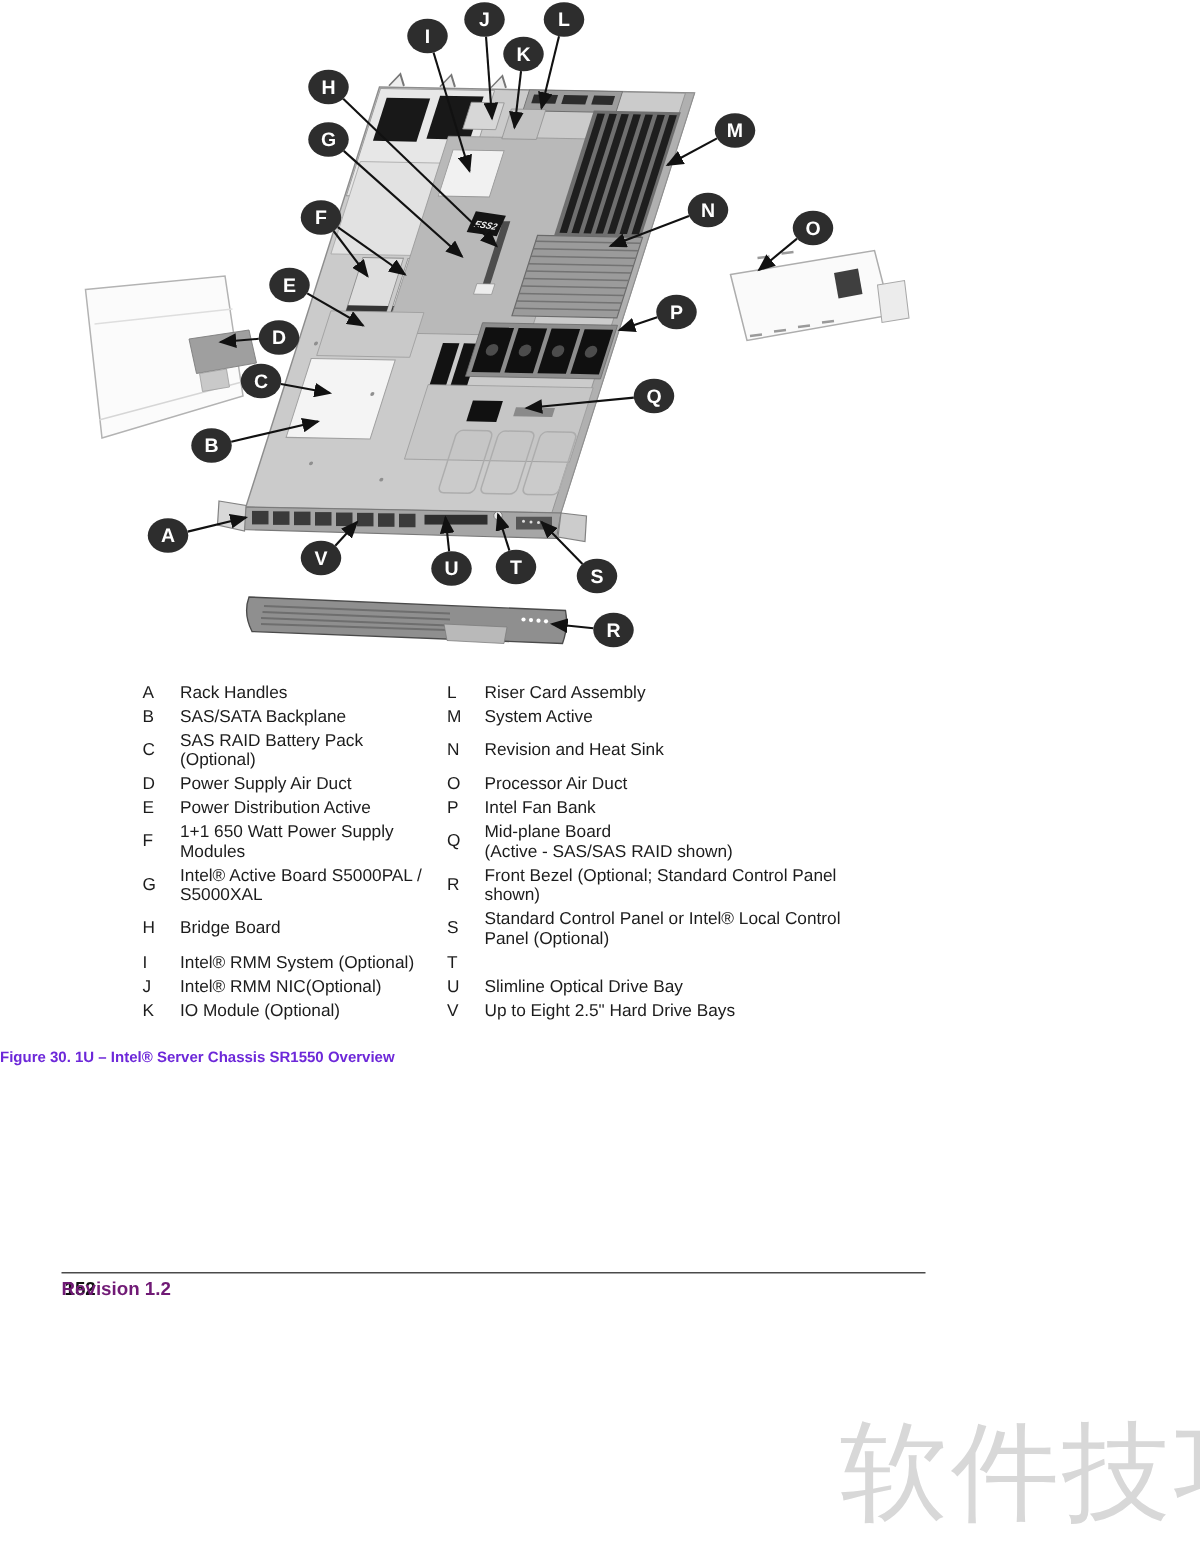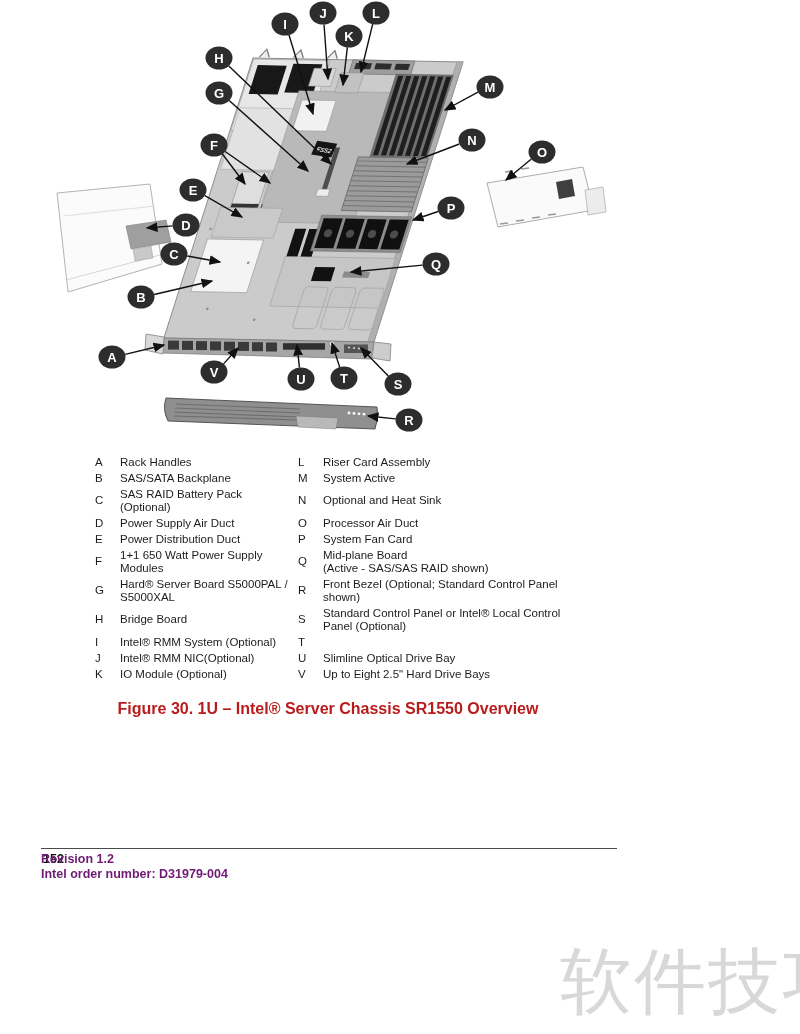--- a/index.html
+++ b/index.html
@@ -13,22 +13,22 @@
   .callout-letter{fill:#fff;font-family:"Liberation Sans",sans-serif;font-weight:bold;font-size:13px;text-anchor:middle;}
   .chip-label{fill:#efefef;font-style:italic;font-weight:bold;font-size:6px;font-family:"Liberation Sans",sans-serif;}
 
   .legend{position:absolute;left:88px;top:454px;width:565px;font-size:11.5px;color:#1c1c1c;}
   .legend-row{display:flex;align-items:center;}
   .lcell{box-sizing:border-box;padding:1.5px 0;line-height:13px;flex:none;}
   .letter-cell{width:32px;padding-left:7px;}
   .desc-left{width:171px;white-space:pre-line;}
   .desc-right{width:300px;white-space:pre-line;}
 
-  .caption{position:absolute;left:0;top:700px;width:656px;text-align:center;
-    font-weight:bold;font-size:16px;color:#b91c1c;}
+  .caption{position:absolute;left:0;top:700px;width:656px;text-align:left;
+    font-weight:bold;font-size:10px;color:#6d28d9;}
 
   .footer-rule{position:absolute;left:41px;top:848px;width:576px;height:0;border-top:1.7px solid #4a4a4a;}
   .page-number{position:absolute;left:43px;top:852px;font-weight:bold;font-size:12.5px;color:#111;}
   .footer-center{position:absolute;left:41px;top:852px;width:576px;text-align:left;
     font-weight:bold;font-size:12.5px;line-height:14.5px;color:#701a75;}
 
   .watermark{position:absolute;left:560px;top:934px;width:240px;font-size:72px;
     color:#d8d8d8;letter-spacing:2px;font-family:"DejaVu Sans",sans-serif;white-space:nowrap;}
 </style>
 </head>
@@ -296,45 +296,45 @@
         <div class="lcell letter-cell">B</div>
         <div class="lcell desc-left">SAS/SATA Backplane</div>
         <div class="lcell letter-cell">M</div>
         <div class="lcell desc-right">System Active</div>
       </div>
       <div class="legend-row">
         <div class="lcell letter-cell">C</div>
         <div class="lcell desc-left">SAS RAID Battery Pack
 (Optional)</div>
         <div class="lcell letter-cell">N</div>
-        <div class="lcell desc-right">Optional and Heat Sink</div>
+        <div class="lcell desc-right">Revision and Heat Sink</div>
       </div>
       <div class="legend-row">
         <div class="lcell letter-cell">D</div>
         <div class="lcell desc-left">Power Supply Air Duct</div>
         <div class="lcell letter-cell">O</div>
         <div class="lcell desc-right">Processor Air Duct</div>
       </div>
       <div class="legend-row">
         <div class="lcell letter-cell">E</div>
-        <div class="lcell desc-left">Power Distribution Duct</div>
+        <div class="lcell desc-left">Power Distribution Active</div>
         <div class="lcell letter-cell">P</div>
-        <div class="lcell desc-right">System Fan Card</div>
+        <div class="lcell desc-right">Intel Fan Bank</div>
       </div>
       <div class="legend-row">
         <div class="lcell letter-cell">F</div>
         <div class="lcell desc-left">1+1 650 Watt Power Supply
 Modules</div>
         <div class="lcell letter-cell">Q</div>
         <div class="lcell desc-right">Mid-plane Board
 (Active - SAS/SAS RAID  shown)</div>
       </div>
       <div class="legend-row">
         <div class="lcell letter-cell">G</div>
-        <div class="lcell desc-left">Hard® Server Board S5000PAL /
+        <div class="lcell desc-left">Intel® Active Board S5000PAL /
 S5000XAL</div>
         <div class="lcell letter-cell">R</div>
         <div class="lcell desc-right">Front Bezel (Optional; Standard Control Panel
 shown)</div>
       </div>
       <div class="legend-row">
         <div class="lcell letter-cell">H</div>
         <div class="lcell desc-left">Bridge Board</div>
         <div class="lcell letter-cell">S</div>
         <div class="lcell desc-right">Standard Control Panel or Intel® Local Control
@@ -358,17 +358,16 @@
         <div class="lcell desc-right">Up to Eight 2.5" Hard Drive Bays</div>
       </div>
     </div>
 
   <div class="caption">Figure 30. 1U – Intel® Server Chassis SR1550 Overview</div>
 
   <div class="footer-rule"></div>
   <div class="page-number">152</div>
   <div class="footer-center">
     <div>Revision 1.2</div>
-    <div>Intel order number: D31979-004</div>
   </div>
 
   <div class="watermark">软件技巧</div>
 </div>
 
 </body></html>

